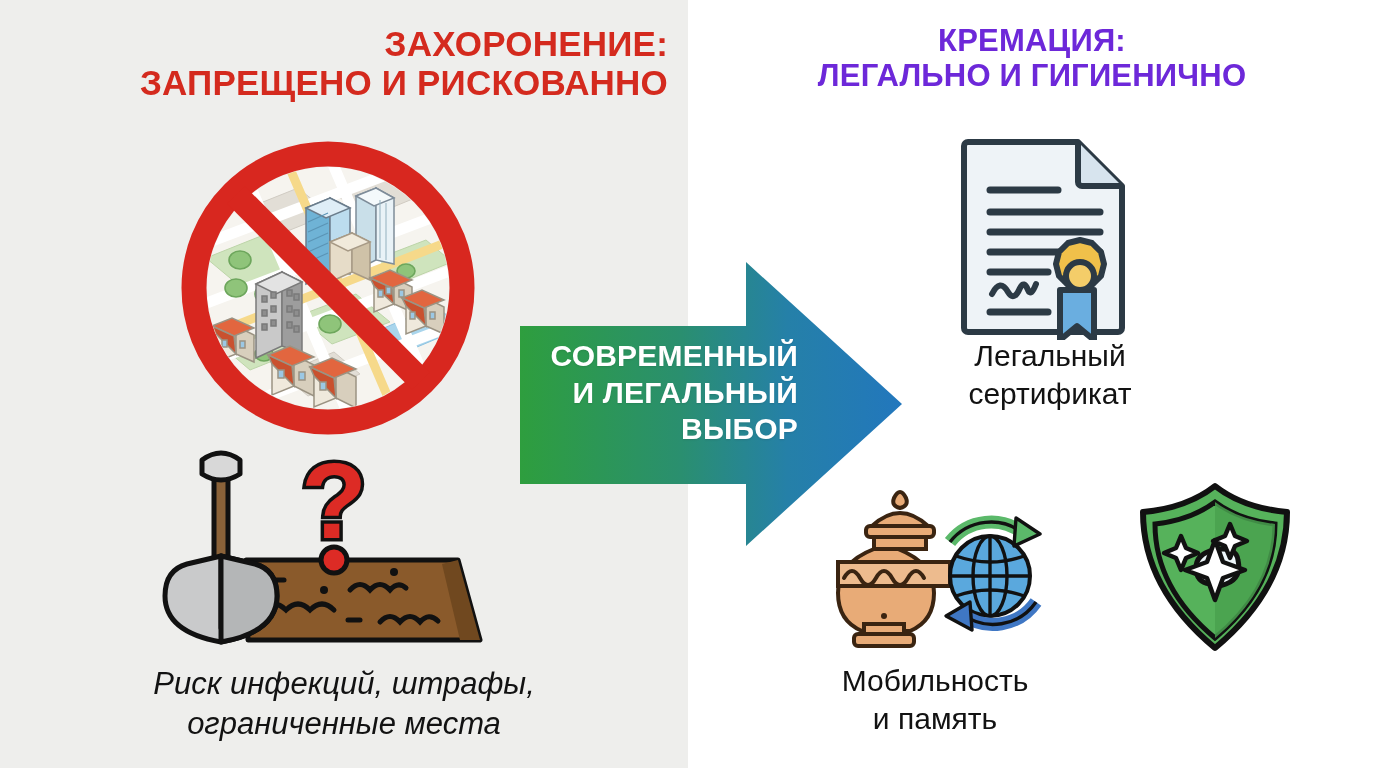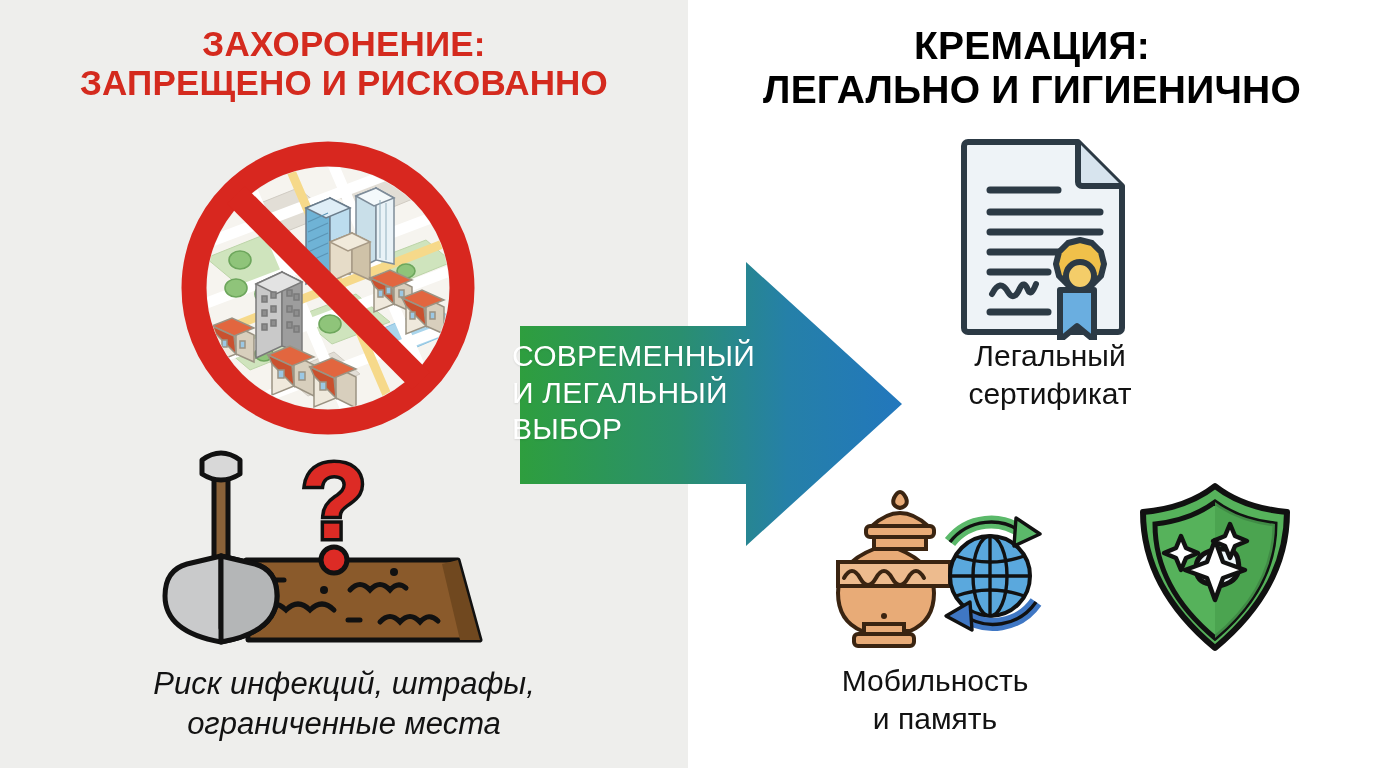--- a/index.html
+++ b/index.html
@@ -43,27 +43,28 @@
     line-height: 1.12;
     letter-spacing: 0.2px;
     white-space: pre-line;
   }
   #title-left {
     left: 20px;
     top: 24px;
     width: 648px;
     font-size: 35px;
     color: #d42a1e;
+    text-align: right;
   }
   #title-right {
     left: 708px;
     top: 24px;
     width: 648px;
-    font-size: 39px;
-    color: #000000;
+    font-size: 31px;
+    color: #6d28d9;
   }
 
   
   .caption {
     position: absolute;
     text-align: center;
     color: #121212;
     font-weight: 400;
     line-height: 1.28;
     white-space: pre-line;
@@ -105,26 +106,26 @@
   
   #arrow-wrap {
     position: absolute;
     left: 516px;
     top: 258px;
     width: 390px;
     height: 292px;
   }
   #arrow-text {
     position: absolute;
-    left: 512px;
+    left: 498px;
     top: 338px;
     width: 300px;
-    text-align: left;
+    text-align: right;
     color: #ffffff;
-    font-weight: 400;
+    font-weight: 700;
     font-size: 30px;
     line-height: 1.22;
     white-space: pre-line;
     letter-spacing: 0.2px;
     text-shadow: 0 1px 2px rgba(0,0,0,0.10);
   }
 </style>
 </head>
 <body>
 

